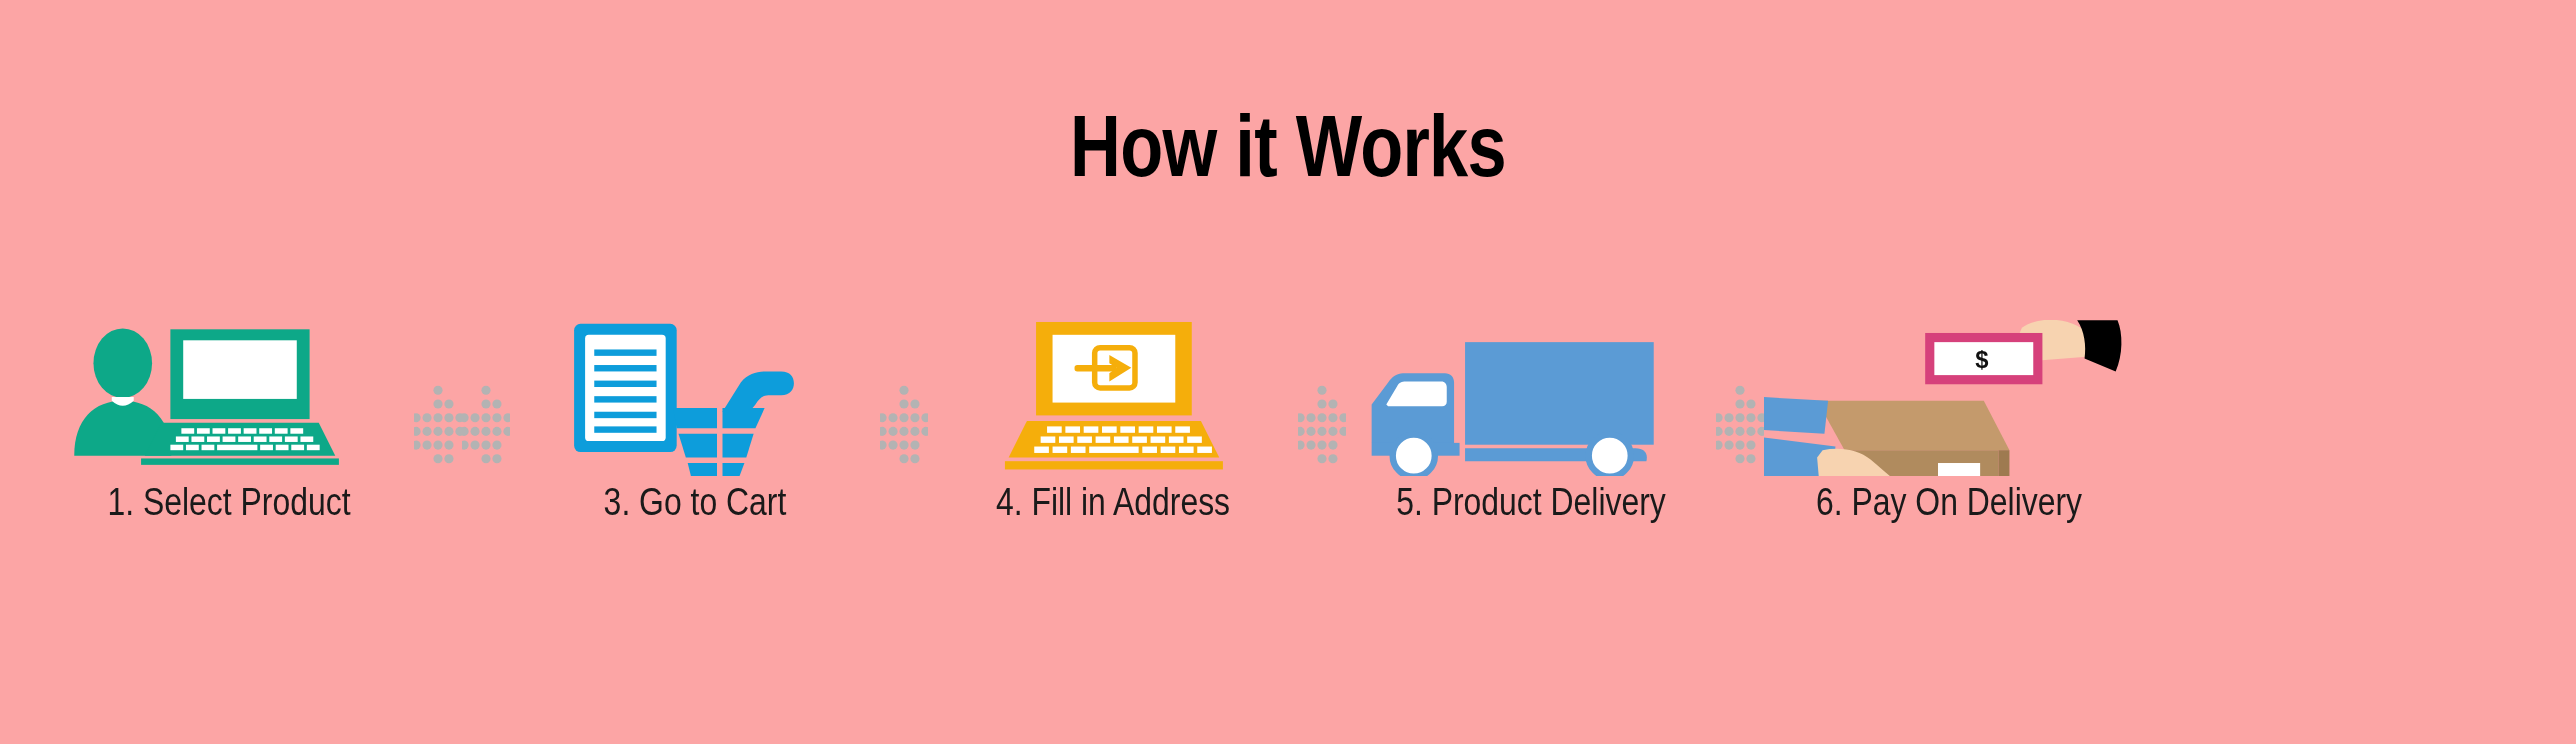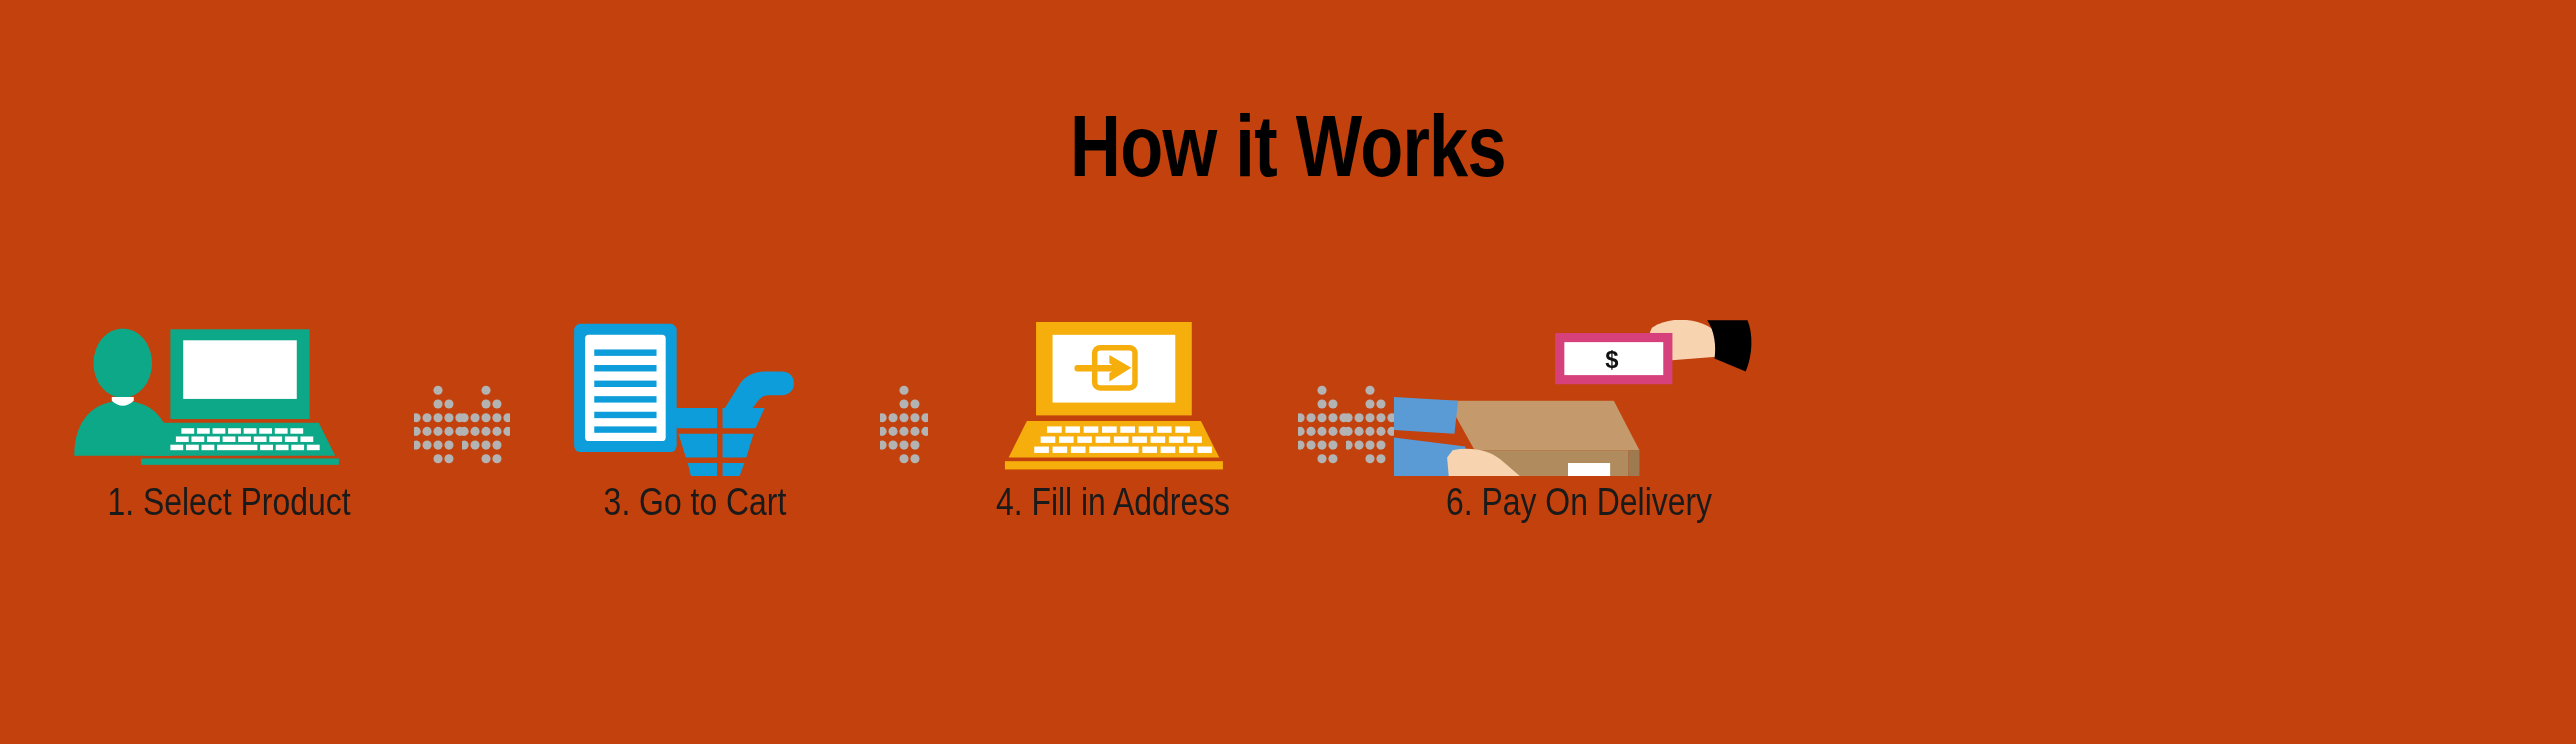--- a/index.html
+++ b/index.html
@@ -10,21 +10,21 @@
   body {
     width: 2576px;
     height: 745px;
     font-family: "Liberation Sans", sans-serif;
     overflow: hidden;
   }
   .page {
     position: relative;
     width: 2576px;
     height: 745px;
-    background: #c2410c;
+    background: #fca5a5;
   }
   .title {
     position: absolute;
     top: 102px;
     left: 0;
     width: 2576px;
     text-align: center;
     font-family: "Liberation Sans", sans-serif;
     font-weight: bold;
     font-size: 88px;
@@ -340,20 +340,40 @@
           <circle cx="2" cy="68" r="5"></circle>
             <circle cx="14" cy="68" r="5"></circle>
             <circle cx="26" cy="68" r="5"></circle>
             <circle cx="38" cy="68" r="5"></circle>
           <circle cx="26" cy="83" r="5"></circle>
             <circle cx="38" cy="83" r="5"></circle>
         </g>
       </svg>
     </div>
 
+    <div class="step">
+      <div class="icon-area">
+        <svg width="370" height="156" viewBox="0 0 404 170">
+
+          <rect x="130" y="24" width="206" height="112" fill="#5B9BD5"></rect>
+
+          <path d="M28 92 L28 134 L118 134 L118 68 C118 62 114 58 108 58 L62 58 C56 58 50 62 46 68 Z" fill="#5B9BD5"></path>
+
+          <path d="M44 92 L56 72 C58 68 61 67 65 67 L104 67 C108 67 110 70 110 73 L110 89 C110 92 108 94 105 94 L46 94 Z" fill="#ffffff"></path>
+
+          <path d="M130 140 L316 140 C326 140 330 146 328 154 L130 154 Z" fill="#5B9BD5"></path>
+          <rect x="28" y="134" width="96" height="14" fill="#5B9BD5"></rect>
+
+          <circle cx="74" cy="148" r="23" fill="#ffffff" stroke="#5B9BD5" stroke-width="7"></circle>
+
+          <circle cx="288" cy="148" r="23" fill="#ffffff" stroke="#5B9BD5" stroke-width="7"></circle>
+        </svg>
+      </div>
+      <div class="step-label">5. Product Delivery</div>
+    </div>
 
     <div class="arrow-sep">
       <svg width="48" height="84" viewBox="0 0 52 92">
         <g fill="#B3B3B3">
           <circle cx="26" cy="8" r="5"></circle>
           <circle cx="26" cy="23" r="5"></circle>
             <circle cx="38" cy="23" r="5"></circle>
           <circle cx="2" cy="38" r="5"></circle>
             <circle cx="14" cy="38" r="5"></circle>
             <circle cx="26" cy="38" r="5"></circle>

